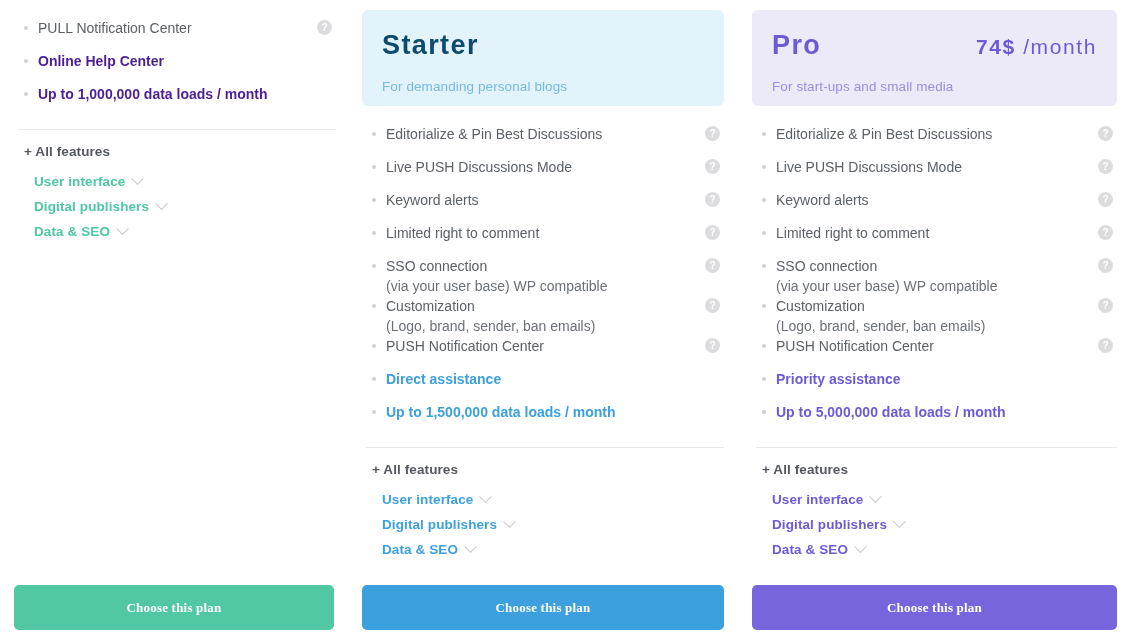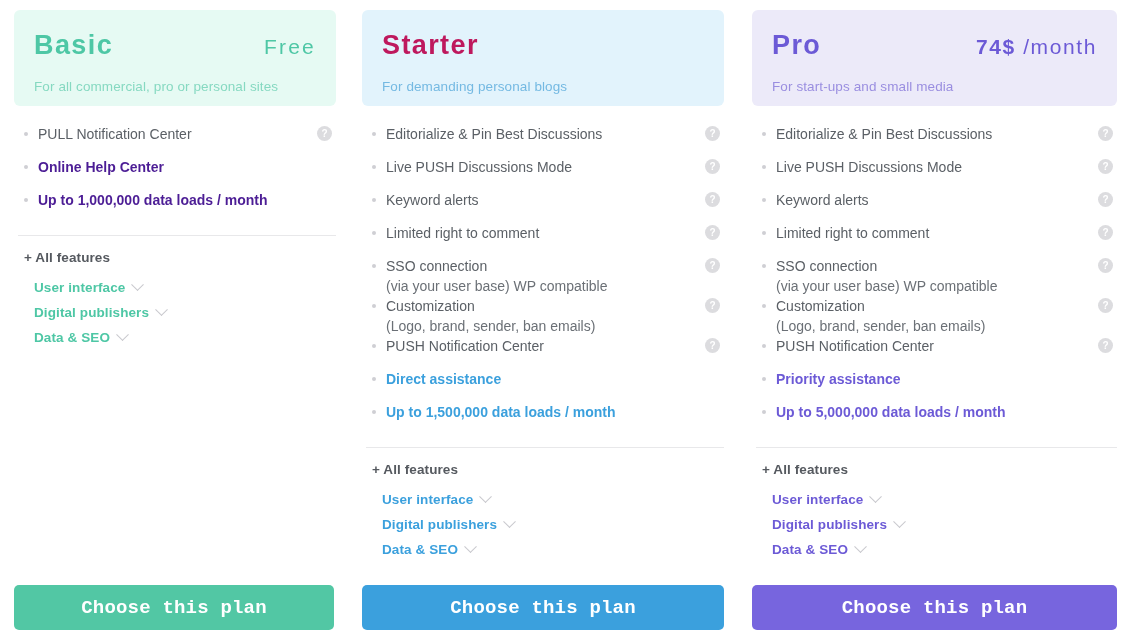--- a/index.html
+++ b/index.html
@@ -82,21 +82,21 @@
     letter-spacing: .1px;
   }
 
   
   .basic .plan-head { background: #e6faf3; }
   .basic .plan-title, .basic .plan-price { color: #4ec7a5; }
   .basic .plan-sub { color: #86d9c1; }
 
   
   .starter .plan-head { background: #e2f3fc; }
-  .starter .plan-title, .starter .plan-price { color: #be185d; }
+  .starter .plan-title, .starter .plan-price { color: #0c4a6e; }
   .starter .plan-sub { color: #74b9e2; }
 
   
   .pro .plan-head { background: #eceaf9; }
   .pro .plan-title, .pro .plan-price { color: #6c5ad6; }
   .pro .plan-sub { color: #9a8ee0; }
 
   
   .feature-list {
     list-style: none;
@@ -210,42 +210,35 @@
   .plan-col.starter .cta-wrap { padding: 0 12px 11px 14px; }
   .plan-col.pro     .cta-wrap { padding: 0 11px 11px 16px; }
 
   .cta-btn {
     display: block;
     width: 100%;
     height: 45px;
     border: none;
     border-radius: 5px;
     color: #ffffff;
-    font-family: Liberation Mono, monospace;
-    font-size: 19px;
+    font-family: Liberation Serif, serif;
+    font-size: 13px;
     font-weight: bold;
     letter-spacing: .2px;
     cursor: pointer;
   }
   .basic   .cta-btn { background: #52c7a4; }
   .starter .cta-btn { background: #3ba0dd; }
   .pro     .cta-btn { background: #7765de; }
 </style>
 </head>
 <body>
 
 <div class="pricing-wrap" id="root">
     <div class="plan-col basic">
-      <div class="plan-head">
-        <div class="head-row">
-          <div class="plan-title">Basic</div>
-          <div class="plan-price"><span class="free">Free</span></div>
-        </div>
-        <div class="plan-sub">For all commercial, pro or personal sites</div>
-      </div>
       <ul class="feature-list">
         <li class="feature-item">
           <div class="feat-text"><span>PULL Notification Center</span></div>
           <div class="help-icon">?</div>
         </li>
         <li class="feature-item highlight">
           <div class="feat-text"><span>Online Help Center</span></div>
           <div class="help-icon empty">?</div>
         </li>
         <li class="feature-item highlight">

